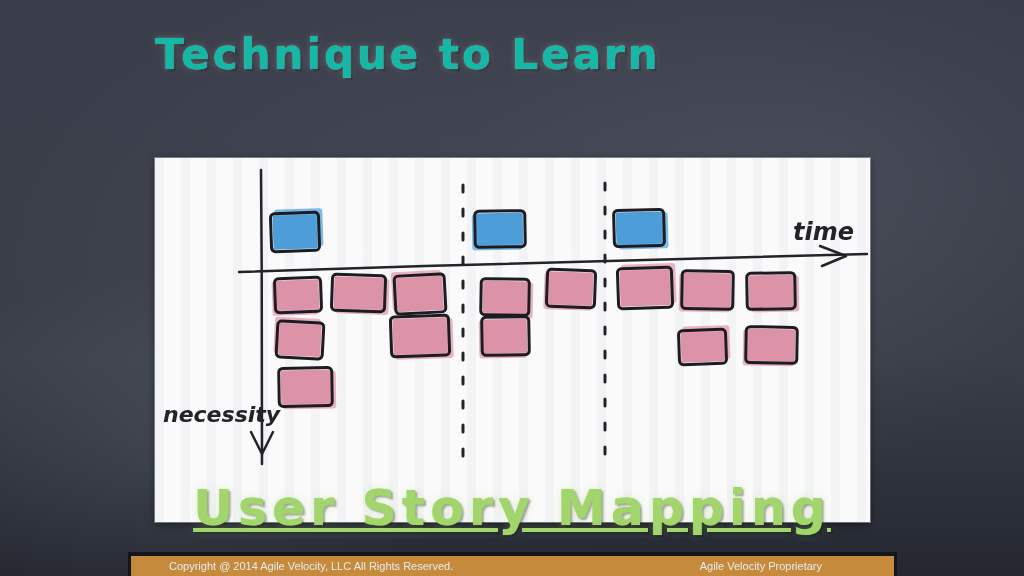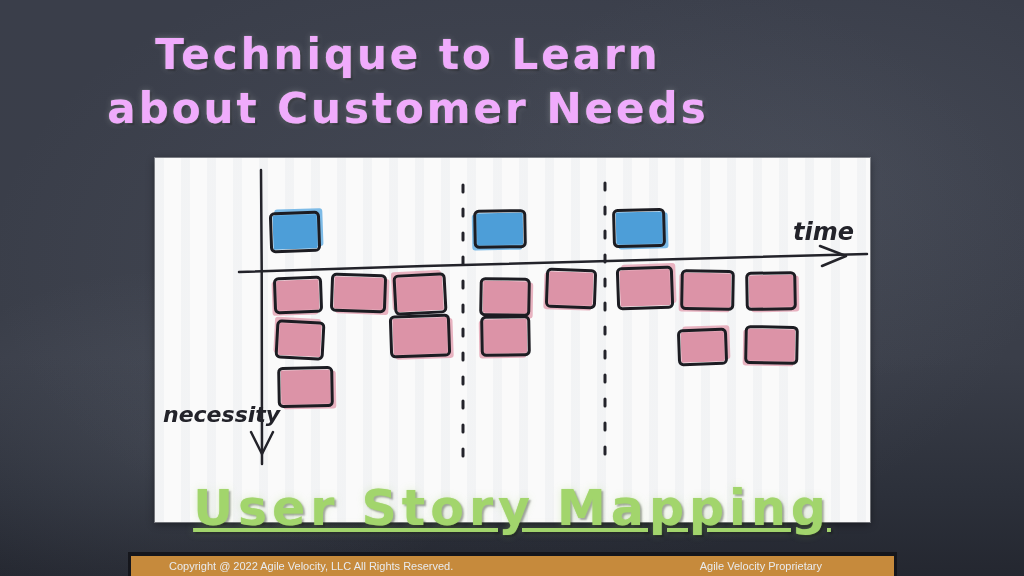--- a/index.html
+++ b/index.html
@@ -12,21 +12,21 @@
   .chalkboard{
     position:absolute;inset:0;
     background:
       radial-gradient(ellipse 420px 260px at 18% 78%, rgba(150,158,172,.14), rgba(0,0,0,0) 70%),
       radial-gradient(ellipse 500px 300px at 80% 30%, rgba(140,148,162,.12), rgba(0,0,0,0) 70%),
       radial-gradient(ellipse 700px 420px at 50% 45%, rgba(125,132,146,.16), rgba(0,0,0,0) 75%),
       linear-gradient(180deg, #3a3e4a 0%, #3a3e49 62%, #2c303a 86%, #242730 100%);
   }
   .title{
     position:absolute;top:28px;left:0;width:816px;text-align:center;
-    color:#f0abfc;font-size:42px;line-height:54px;letter-spacing:3px;
+    color:#14b8a6;font-size:42px;line-height:54px;letter-spacing:3px;
     font-weight:bold;
     text-shadow:0 0 1px rgba(255,255,255,.55), 0 0 7px rgba(255,255,255,.22), 2px 2px 2px rgba(0,0,0,.35);
   }
   .subtitle{
     position:absolute;top:480px;left:0;width:1024px;text-align:center;
     color:#a2d56c;font-size:49px;letter-spacing:5px;font-weight:bold;
     text-shadow:0 0 1px rgba(162,213,108,.6), 0 0 8px rgba(162,213,108,.28), 2px 2px 2px rgba(0,0,0,.35);
     text-decoration:underline;
   }
   .panel{
@@ -53,21 +53,20 @@
   }
 </style>
 </head>
 <body>
 
 <div class="stage">
   <div class="chalkboard"></div>
 
   <div class="title">
     <div>Technique to Learn</div>
-    <div>about Customer Needs</div>
   </div>
 
   <div class="panel">
     <svg width="715" height="312" viewBox="0 0 715 312" xmlns="http://www.w3.org/2000/svg">
       <g stroke="#23232a" stroke-width="2.5" fill="none" stroke-linecap="round" stroke-linejoin="round">
 
         <path d="M106,12 C107,110 107,210 107,306"></path>
         <path d="M96,274 L107,296 L118,274"></path>
 
         <path d="M84,114 C300,107 550,99 712,96"></path>
@@ -164,16 +163,16 @@
             <rect x="126" y="212" width="49" height="34" fill="#dc93a7"></rect>
             <rect x="124" y="210" width="53" height="38" rx="4" fill="none" stroke="#1c1c22" stroke-width="3" stroke-linejoin="round"></rect>
           </g>
         </g>
     </svg>
   </div>
 
   <div class="subtitle">User Story Mapping</div>
 
   <div class="footer-bar">
-    <span class="left">Copyright @ 2022 Agile Velocity, LLC  All Rights Reserved.</span>
+    <span class="left">Copyright @ 2014 Agile Velocity, LLC  All Rights Reserved.</span>
     <span class="right">Agile Velocity Proprietary</span>
   </div>
 </div>
 
 </body></html>

